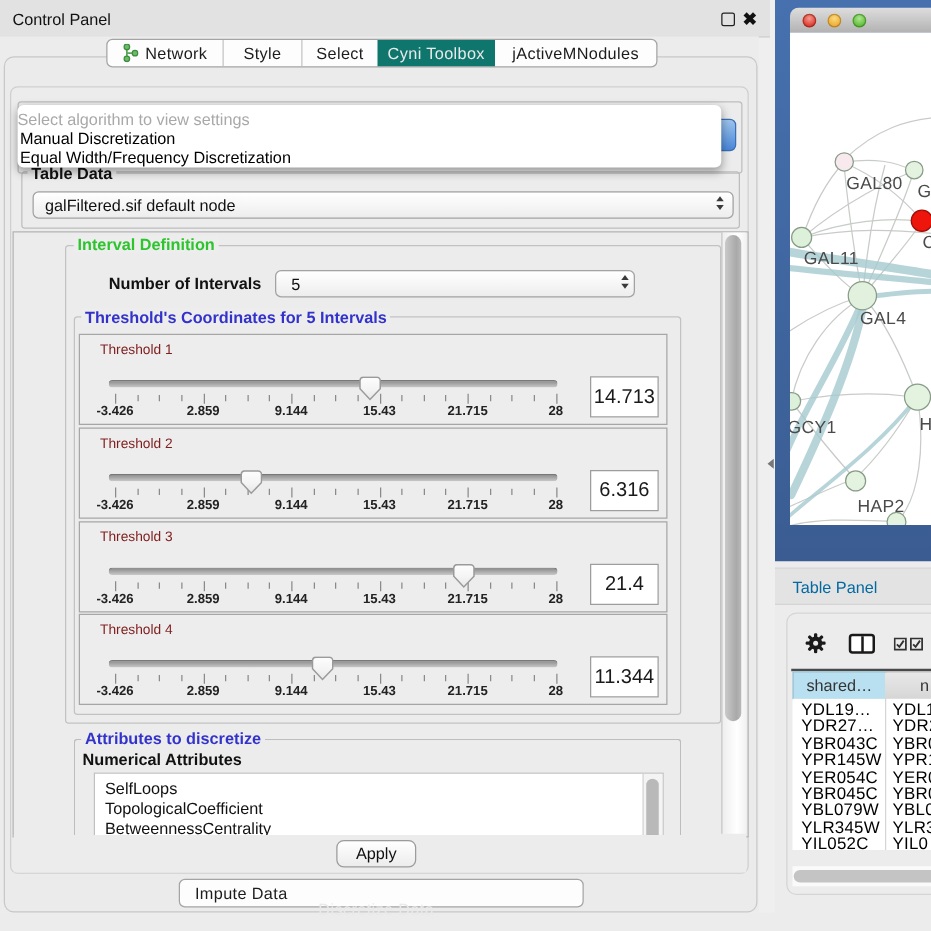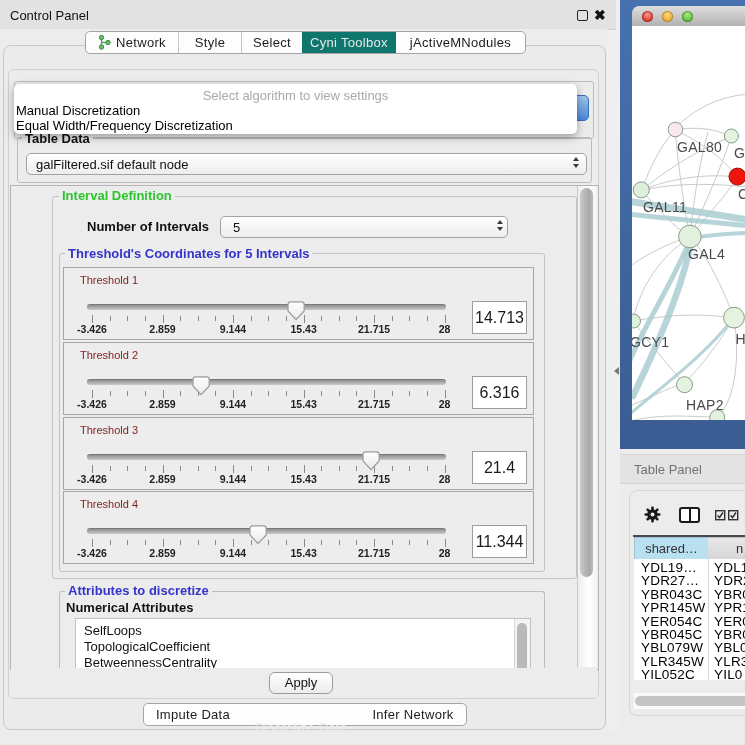--- a/index.html
+++ b/index.html
@@ -273,31 +273,30 @@
     </div>
   </div>
 
   <div class="abs" style="left:11px;top:668px;width:586px;height:30px;background:#ececec;"></div>
 
   <div class="abs" style="left:269px;top:672px;width:62px;height:20px;background:linear-gradient(#ffffff,#ececec);border:1px solid #9c9c9c;border-radius:6px;text-align:center;font-size:13px;color:#111;line-height:20px;">Apply</div>
 
   <div class="tabbar" style="left:143px;top:703px;width:322px;height:21px;">
     <div class="tabseg" style="width:98px;">Impute Data</div>
     <div class="tabseg tabsel" style="width:118px;margin-top:23px;">Discretize Data</div>
-    <div class="tabseg" style="width:106px;">Infer Network</div>
   </div>
 </div>
 
 <div class="abs" style="left:616px;top:0;width:4px;height:730px;background:#efefef;"></div>
 
 <div class="abs" style="left:614px;top:367px;width:0;height:0;border-top:4px solid transparent;border-bottom:4px solid transparent;border-right:5px solid #777;"></div>
 
 <div class="abs" style="left:14px;top:84px;width:563px;height:50px;background:#ffffff;border-radius:5px;
      box-shadow:0 3px 8px rgba(0,0,0,0.35);z-index:50;">
-  <div class="abs" style="left:0;top:4px;width:563px;text-align:center;font-size:13px;color:#a9a9a9;">Select algorithm to view settings</div>
+  <div class="abs" style="left:0;top:4px;width:563px;font-size:13px;color:#a9a9a9;">Select algorithm to view settings</div>
   <div class="abs" style="left:2px;top:19px;font-size:13px;font-weight:normal;color:#000;">Manual Discretization</div>
   <div class="abs" style="left:2px;top:34px;font-size:13px;color:#000;">Equal Width/Frequency Discretization</div>
 </div>
 
 <div class="abs" style="left:620px;top:0;width:125px;height:449px;background:linear-gradient(#4671ae,#3a5c92);">
 
   <div class="abs" style="left:12px;top:6px;width:113px;height:20px;border-radius:7px 0 0 0;
        background:linear-gradient(#dedede,#b2b2b2);border-bottom:1px solid #8e8e8e;">
     <div class="abs" style="left:9.5px;top:5px;width:11px;height:11px;border-radius:50%;background:radial-gradient(circle at 50% 35%,#f49a92,#e04135 60%,#b5241b);box-shadow:inset 0 0 0 1px rgba(120,30,20,0.5);"></div>
     <div class="abs" style="left:29.5px;top:5px;width:11px;height:11px;border-radius:50%;background:radial-gradient(circle at 50% 35%,#fcd97e,#efb13b 60%,#c28a1d);box-shadow:inset 0 0 0 1px rgba(140,100,20,0.5);"></div>
@@ -356,21 +355,21 @@
         <text x="56" y="233">GAL4</text>
         <text x="-2" y="320.5">GCY1</text>
         <text x="103.5" y="318">HA</text>
         <text x="54" y="383.5">HAP2</text>
       </g>
     </svg>
   </div>
 </div>
 
 <div class="abs" style="left:620px;top:454px;width:125px;height:28px;background:#e3e3e3;border-top:1px solid #d8d8d8;border-bottom:1px solid #d4d4d4;">
-  <div class="abs" style="left:14px;top:7px;font-size:13px;color:#737373;">Table Panel</div>
+  <div class="abs" style="left:14px;top:7px;font-size:13px;color:#0369a1;">Table Panel</div>
 </div>
 
 <div class="abs" style="left:629px;top:490px;width:124px;height:224px;background:#ececec;border:1px solid #d5d5d5;border-radius:8px;overflow:hidden;">
 
   <svg class="abs" style="left:14px;top:15px;" width="17" height="17" viewBox="0 0 34 34">
     <g fill="#1a1a1a">
       <circle cx="17" cy="17" r="10.5"></circle>
       <g>
         <rect x="14.4" y="1" width="5.2" height="32" rx="2"></rect>
         <rect x="14.4" y="1" width="5.2" height="32" rx="2" transform="rotate(45 17 17)"></rect>

